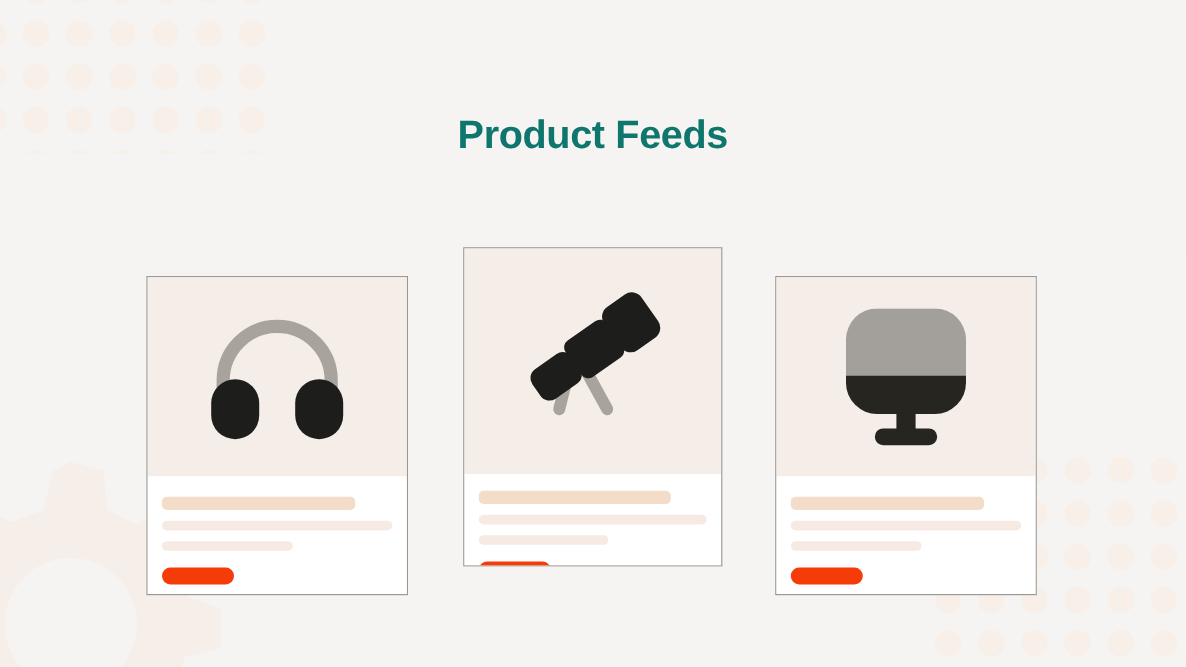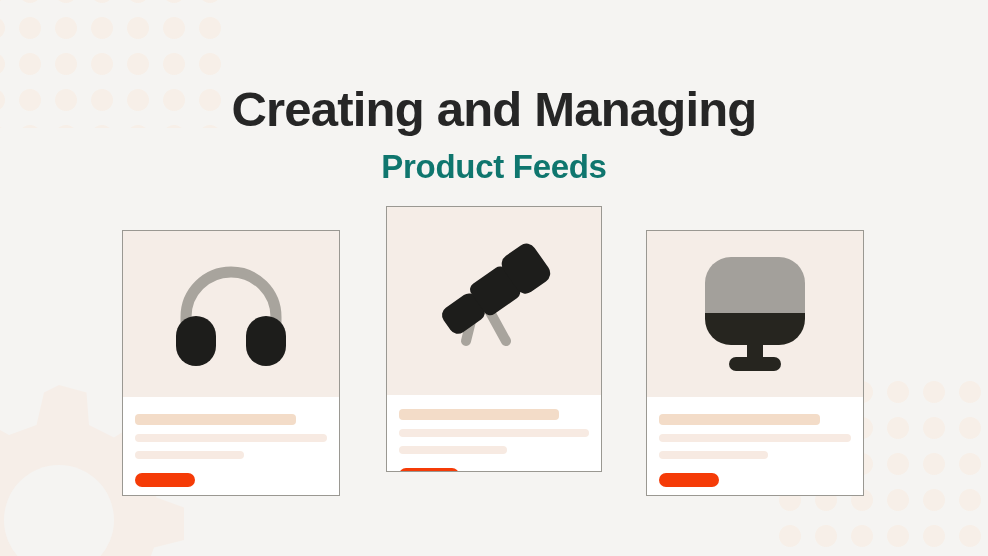--- a/index.html
+++ b/index.html
@@ -116,21 +116,20 @@
 
   <div class="dotgrid" id="dots-top-left"></div>
   <div class="dotgrid" id="dots-bottom-right"></div>
 
   <svg id="gear-watermark" viewBox="0 0 100 100">
     <path fill="#F6EEE8" d="M50 6 L61 9 L62 22 L72 27 L83 20 L91 29 L85 40 L89 51 L100 55 L100 68 L88 71 L84 82 L90 92 L81 100 L70 94 L59 98 L56 100 L44 100 L41 97 L30 94 L19 100 L10 92 L16 81 L12 70 L1 66 L1 54 L12 50 L16 39 L10 28 L19 20 L30 26 L41 22 L44 9 Z"></path>
     <circle cx="50" cy="60" r="22" fill="#F5F4F2"></circle>
   </svg>
 
   <div id="heading">
-    <div id="title-main">Creating and Managing</div>
     <div id="title-sub">Product Feeds</div>
   </div>
 
   <div class="card" id="card-1">
     <div class="card-media">
       <svg class="icon-svg" width="118" height="106" viewBox="0 0 118 106">
         <path d="M14 78 L14 56 A45 45 0 0 1 104 56 L104 78" fill="none" stroke="#A8A49D" stroke-width="11" stroke-linecap="round"></path>
         <rect x="4" y="55" width="40" height="50" rx="20" fill="#1D1D1B"></rect>
         <rect x="74" y="55" width="40" height="50" rx="20" fill="#1D1D1B"></rect>
       </svg>

